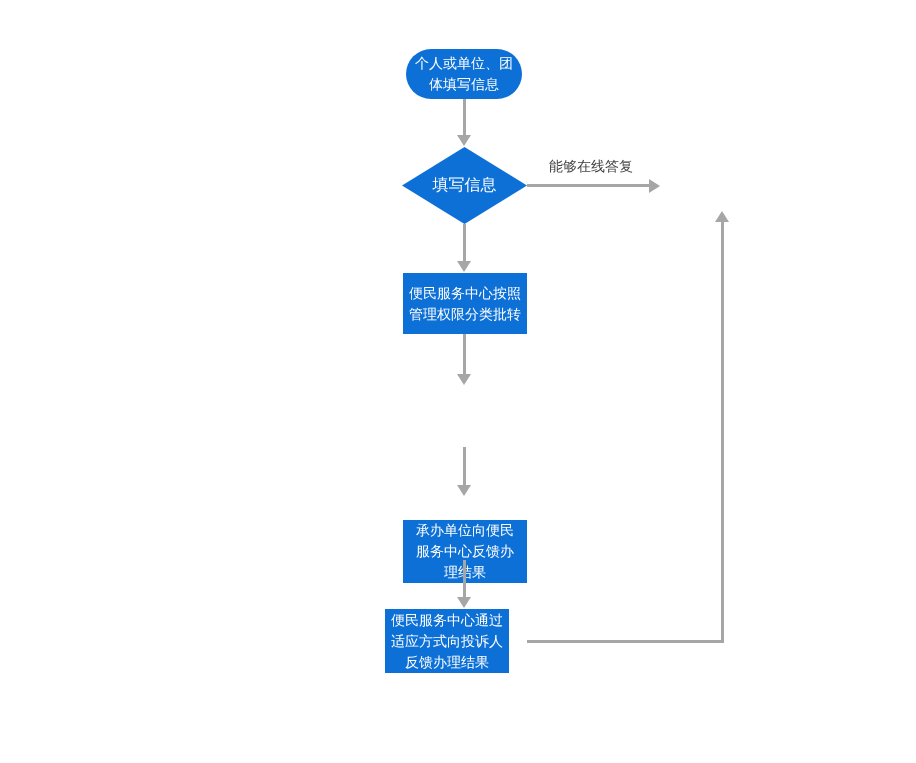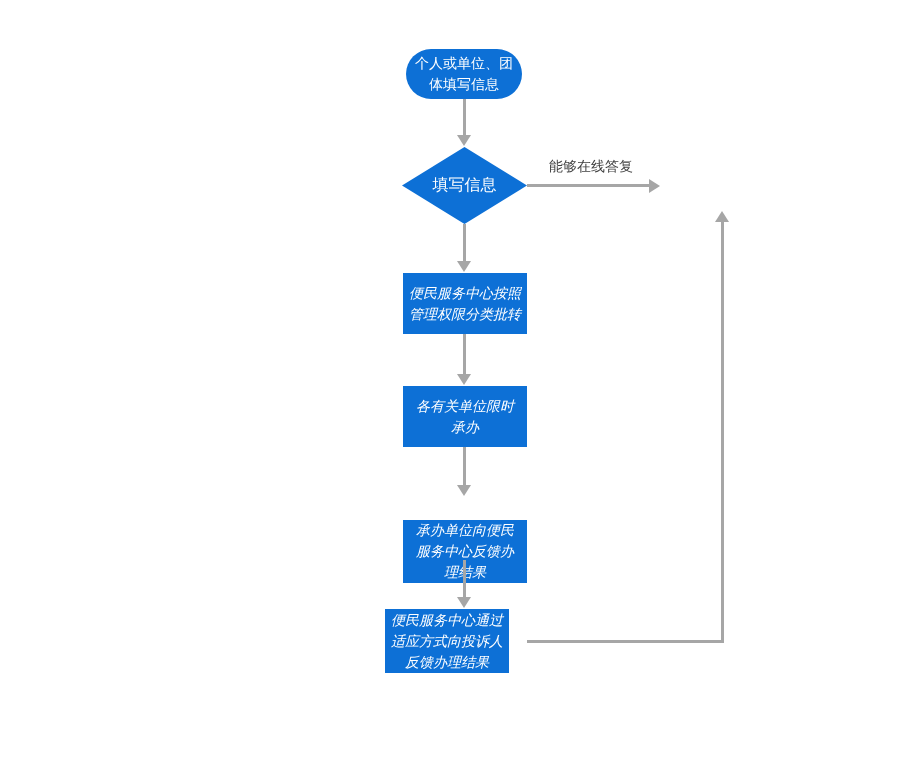--- a/index.html
+++ b/index.html
@@ -21,21 +21,21 @@
     position:absolute;
     background:var(--node-fill);
     color:var(--node-text);
     display:flex;align-items:center;justify-content:center;
     text-align:center;
     font-size:14px;line-height:1.5;
     white-space:pre-line;
     box-sizing:border-box;
   }
   .stadium{border-radius:26px;}
-  .rect{border-radius:0;font-style:italic;}
+  .rect{border-radius:0;}
   .diamond-wrap{
     position:absolute;
     display:flex;align-items:center;justify-content:center;
   }
   .diamond-wrap svg{position:absolute;left:0;top:0;width:100%;height:100%;}
   .diamond-label{
     position:relative;z-index:1;
     color:var(--node-text);
     font-size:16px;text-align:center;white-space:pre-line;
   }
@@ -90,22 +90,20 @@
 
   <div class="vline" style="left:463px;top:224px;height:37px;"></div>
   <div class="arr arr-down" style="left:457px;top:261px;"></div>
 
   <div class="node rect" style="left:403px;top:273px;width:124px;height:61px;padding:2px 4px;">便民服务中心按照
 管理权限分类批转</div>
 
   <div class="vline" style="left:463px;top:334px;height:40px;"></div>
   <div class="arr arr-down" style="left:457px;top:374px;"></div>
 
-  <div class="node rect" style="left:403px;top:386px;width:124px;height:61px;padding:2px 4px;">各有关单位限时
-承办</div>
 
   <div class="vline" style="left:463px;top:447px;height:38px;"></div>
   <div class="arr arr-down" style="left:457px;top:485px;"></div>
 
   <div class="node rect" style="left:403px;top:520px;width:124px;height:63px;padding:2px 4px;">承办单位向便民
 服务中心反馈办
 理结果</div>
 
   <div class="vline" style="left:463px;top:560px;height:37px;"></div>
   <div class="arr arr-down" style="left:457px;top:597px;"></div>

